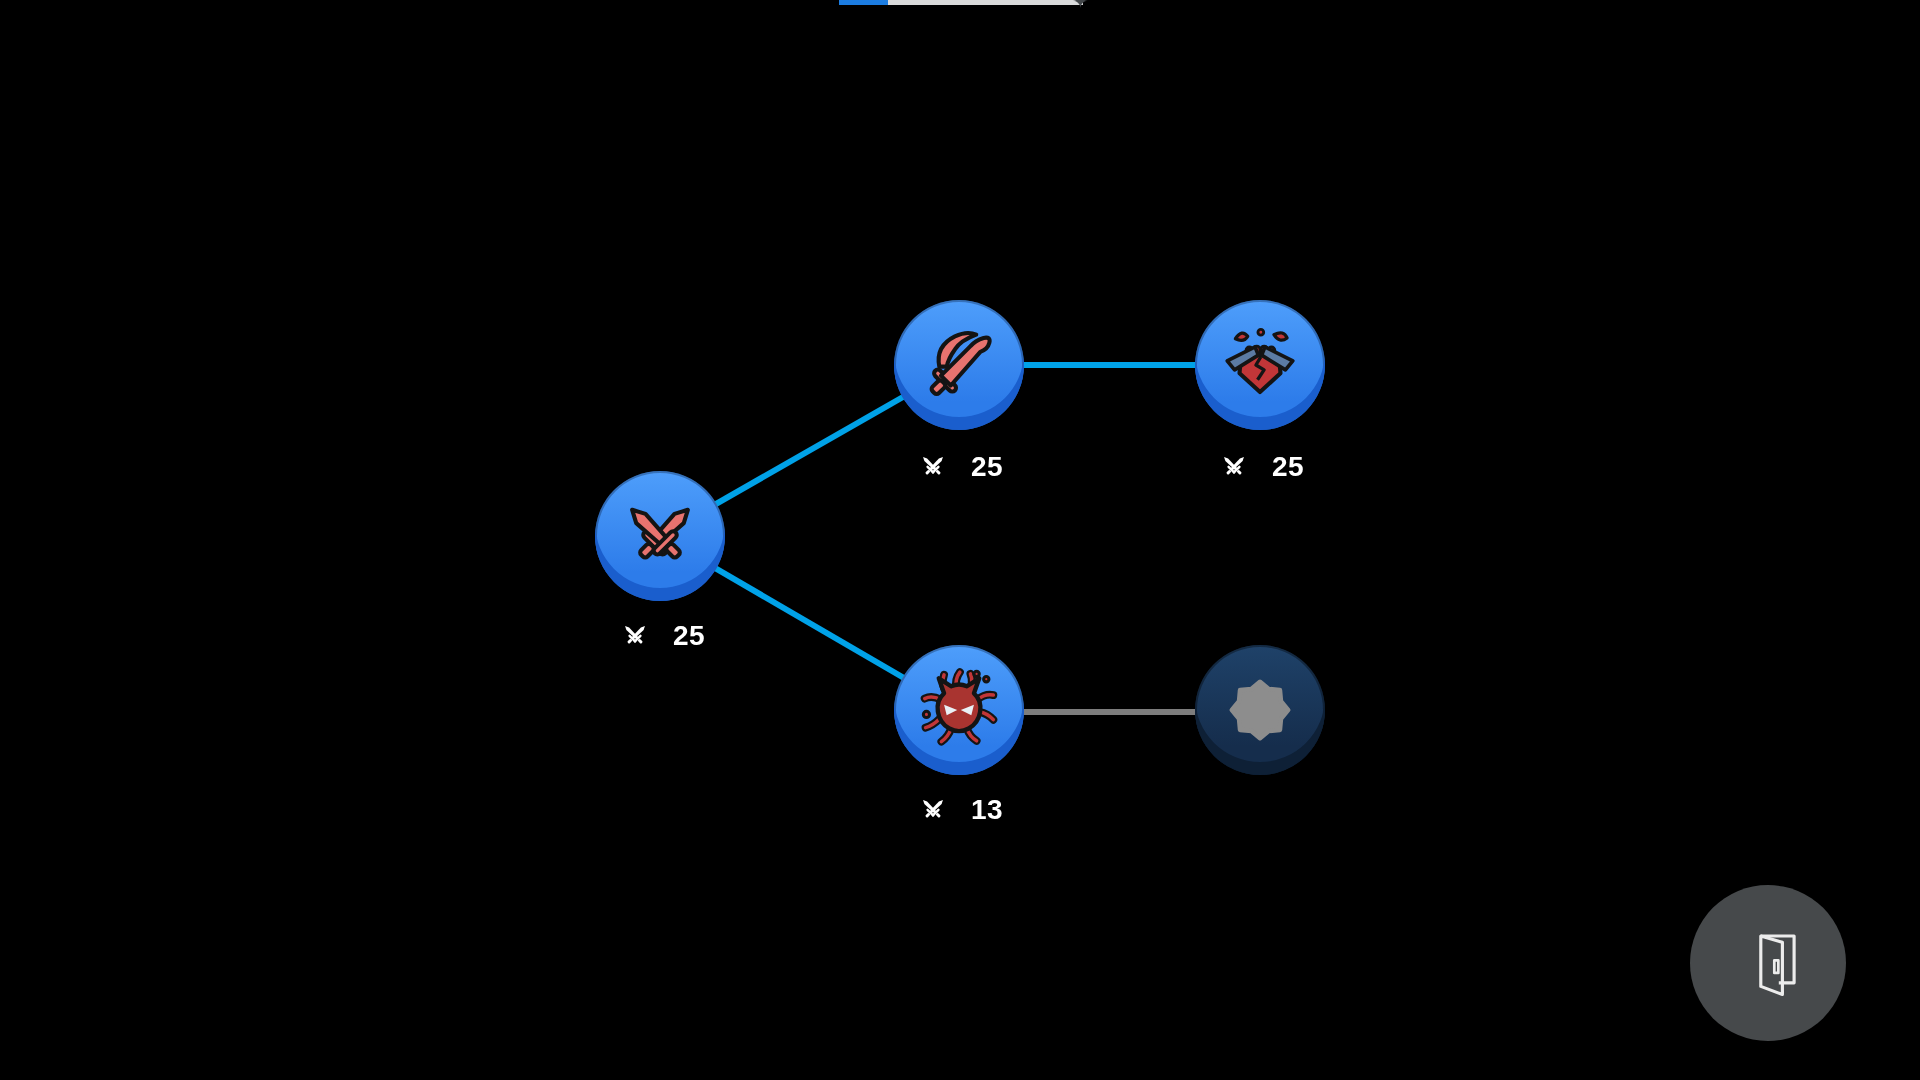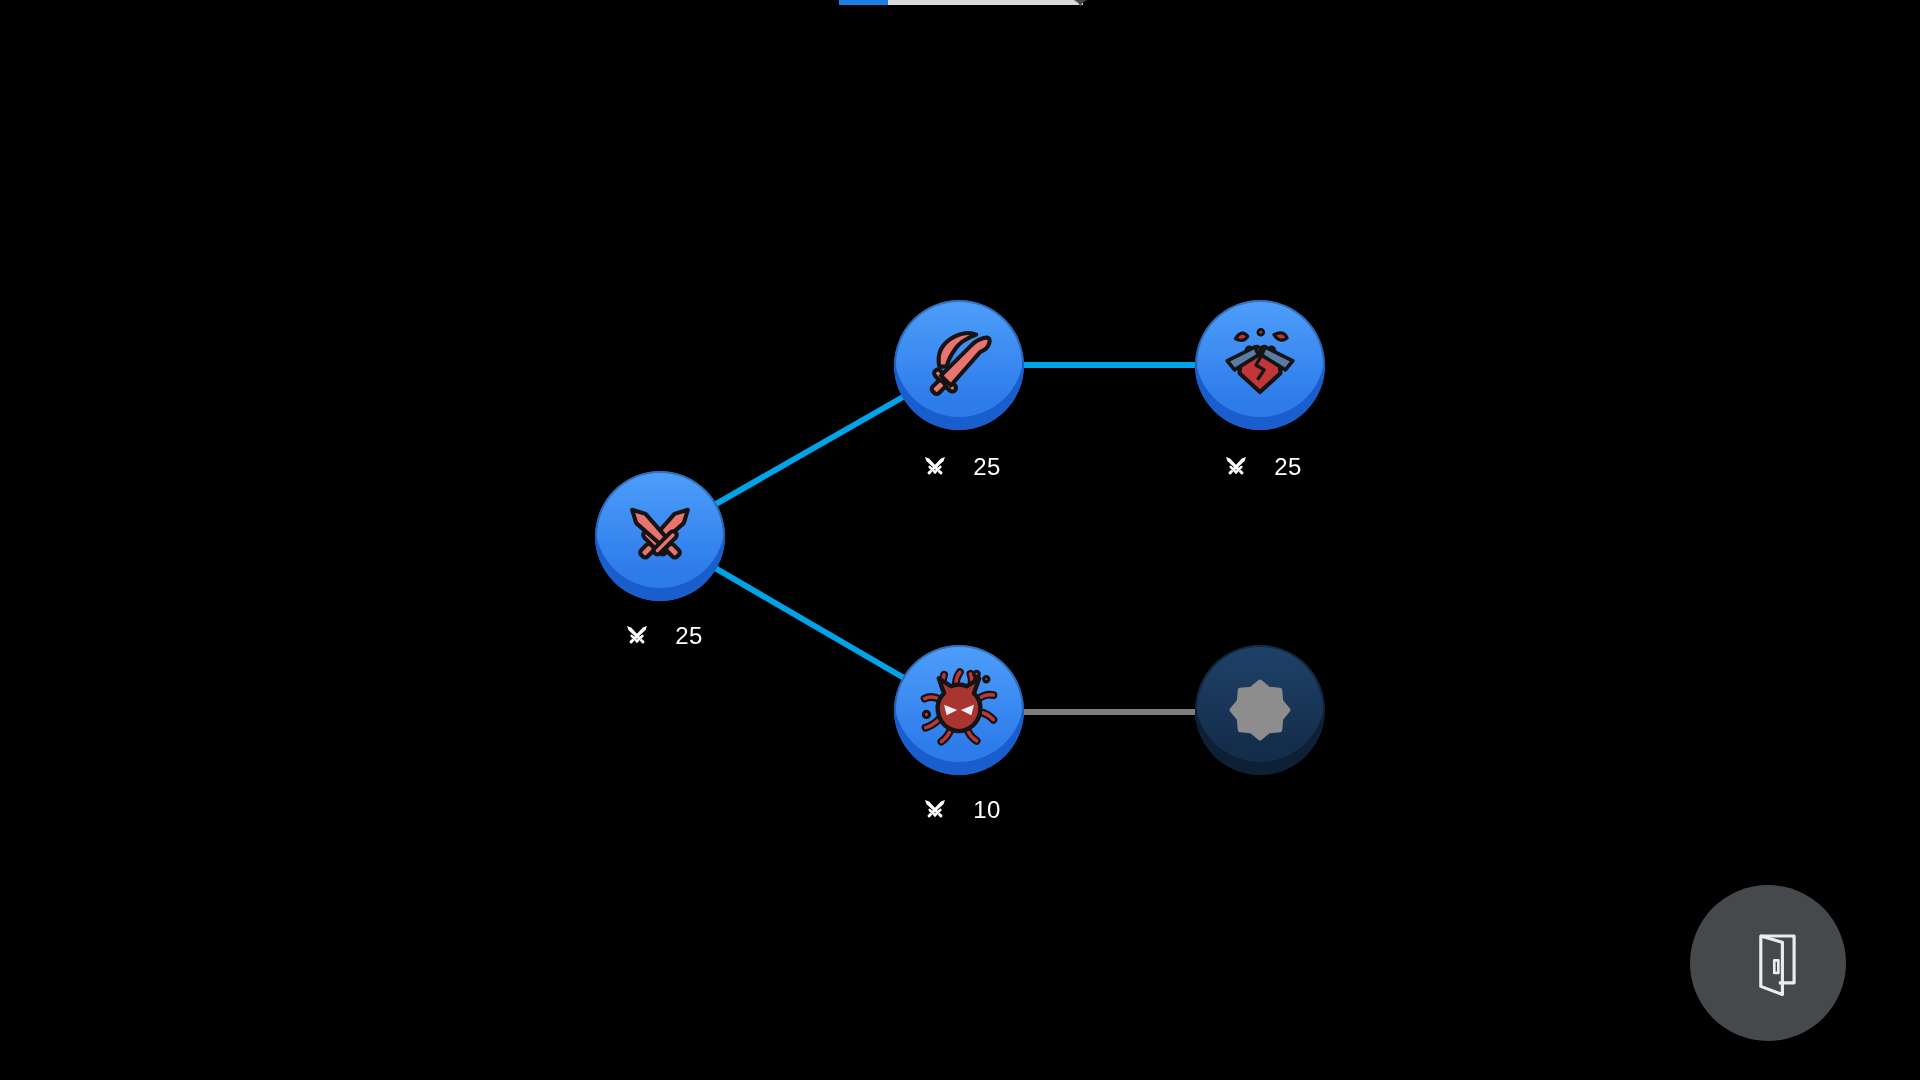--- a/index.html
+++ b/index.html
@@ -39,21 +39,21 @@
   .f-eye{fill:var(--icon-eye,#e9f0f5);}
   .s-ink{stroke:var(--icon-ink,#141414);stroke-width:5;stroke-linejoin:round;}
   .arm{fill:none;stroke:var(--icon-ink,#141414);stroke-width:9;stroke-linecap:round;}
   .arm-red{fill:none;stroke:var(--icon-red,#c23638);stroke-width:4;stroke-linecap:round;}
   .crack{fill:none;stroke:var(--icon-ink,#141414);stroke-width:4;stroke-linejoin:round;}
 
   
   .cost-label{position:absolute;width:146px;height:40px;display:flex;align-items:center;
               justify-content:center;gap:22px;}
   .cost-label .xs-icon{width:32px;height:32px;fill:var(--label-text,#fff);}
-  .cost-value{color:var(--label-text,#fff);font-size:24px;font-weight:400;letter-spacing:.5px;}
+  .cost-value{color:var(--label-text,#fff);font-size:28px;font-weight:700;letter-spacing:.5px;}
 
   
   .exit-btn{position:absolute;left:1690px;top:885px;width:156px;height:156px;border-radius:50%;
             background:var(--exit-bg,#46494b);border:none;padding:0;cursor:pointer;
             display:flex;align-items:center;justify-content:center;}
   .exit-btn svg{stroke:var(--door-stroke,#ececec);fill:none;stroke-linejoin:round;}
 </style>
 </head>
 <body>
 
@@ -178,21 +178,21 @@
   <div class="cost-label" style="left:1188px;top:447px">
     <svg class="xs-icon">
         <use href="#sym-xswords"></use>
       </svg>
     <span class="cost-value">25</span>
   </div>
   <div class="cost-label" style="left:887px;top:790px">
     <svg class="xs-icon">
         <use href="#sym-xswords"></use>
       </svg>
-    <span class="cost-value">10</span>
+    <span class="cost-value">13</span>
   </div>
 
   <button class="exit-btn">
     <svg width="90" height="90" viewBox="0 0 100 100" stroke-width="3.5">
       <path d="M42 20 H79 V72 H62"></path>
       <path d="M42 20 L66 27 L66 85 L42 76 Z"></path>
       <rect x="57" y="47" width="4.5" height="14" stroke-width="3"></rect>
     </svg>
   </button>
 

